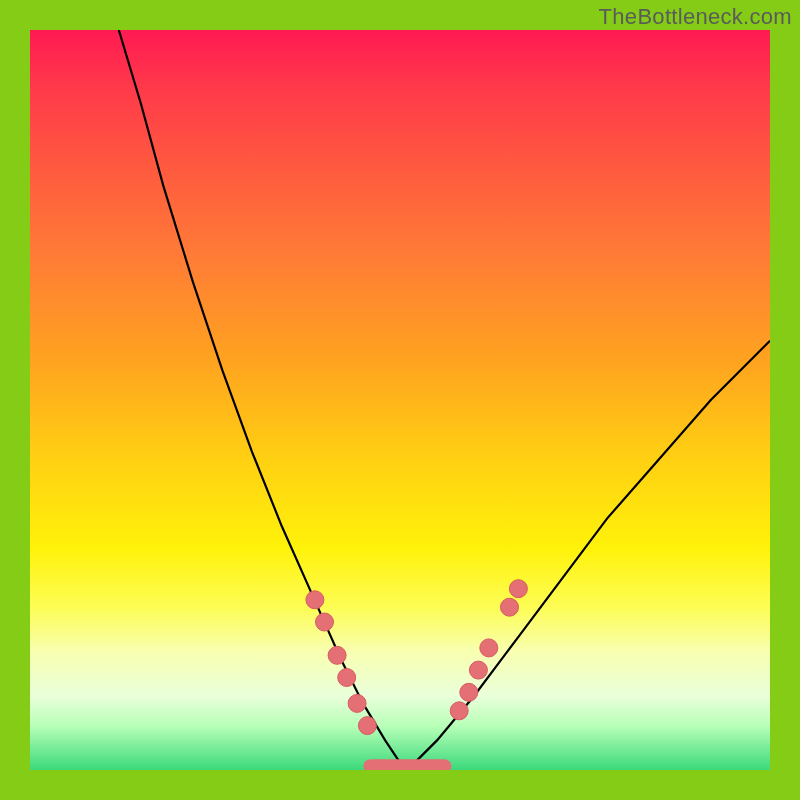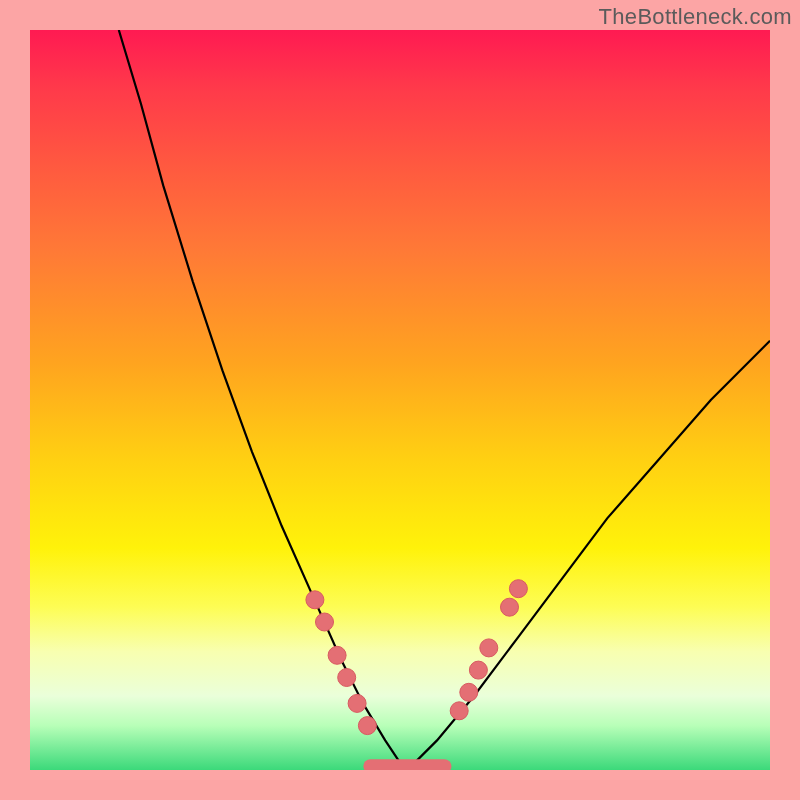--- a/index.html
+++ b/index.html
@@ -8,21 +8,21 @@
     width: 800px;
     height: 800px;
     overflow: hidden;
     background: #000;
     font-family: Arial, Helvetica, sans-serif;
   }
   .frame {
     position: relative;
     width: 800px;
     height: 800px;
-    background: #fca5a5;
+    background: #84cc16;
     box-sizing: border-box;
   }
   .plot {
     position: absolute;
     left: 30px;
     top: 30px;
     width: 740px;
     height: 740px;
     overflow: hidden;
   }

